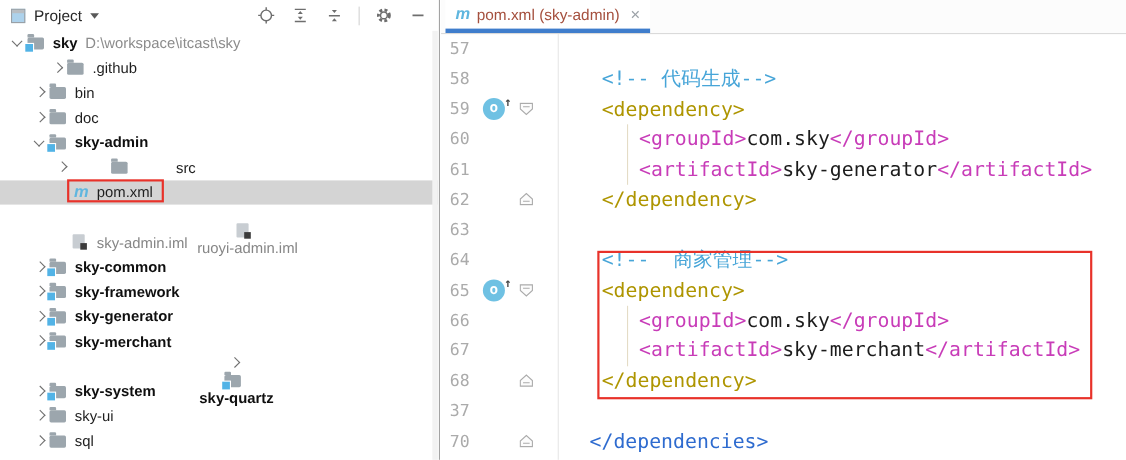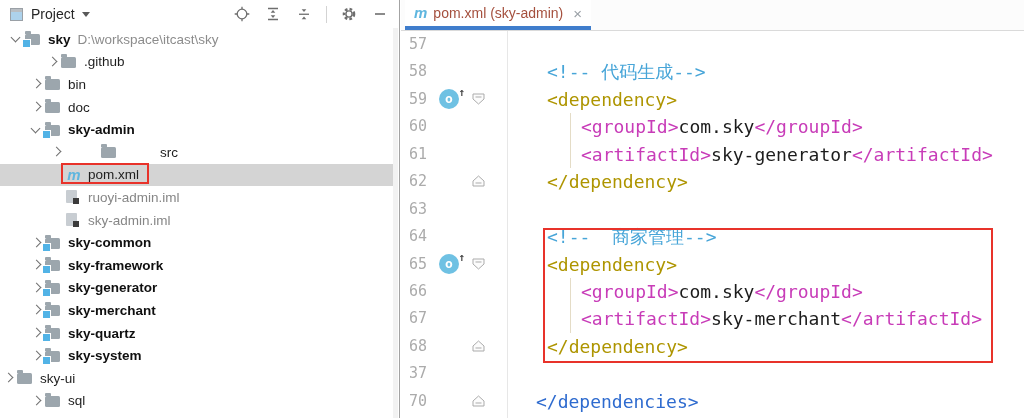--- a/index.html
+++ b/index.html
@@ -161,32 +161,32 @@
         <span class="icon-slot">
           <i class="f"></i>
         </span>
         <span class="label">src</span>
       </div>
       <div class="trow sel" style="padding-left: 48px;">
         <span class="chev none"></span>
         <span class="icon-slot"><span class="mvn">m</span></span>
         <span class="label">pom.xml</span>
       </div>
+      <div class="trow" style="padding-left: 48px; flex-direction: column;">
+        <span class="chev none"></span>
+        <span class="icon-slot">
+          <i class="iml"></i>
+        </span>
+        <span class="label dim">ruoyi-admin.iml</span>
+      </div>
       <div class="trow" style="padding-left: 48px;">
         <span class="chev none"></span>
         <span class="icon-slot">
           <i class="iml"></i>
         </span>
-        <span class="label dim">ruoyi-admin.iml</span>
-      </div>
-      <div class="trow" style="padding-left: 48px;">
-        <span class="chev none"></span>
-        <span class="icon-slot">
-          <i class="iml"></i>
-        </span>
         <span class="label dim">sky-admin.iml</span>
       </div>
       <div class="trow" style="padding-left: 28px;">
         <span class="chev collapsed"></span>
         <span class="icon-slot">
           <i class="f mod"></i>
         </span>
         <span class="label b">sky-common</span>
       </div>
       <div class="trow" style="padding-left: 28px;">
@@ -203,35 +203,35 @@
         </span>
         <span class="label b">sky-generator</span>
       </div>
       <div class="trow" style="padding-left: 28px;">
         <span class="chev collapsed"></span>
         <span class="icon-slot">
           <i class="f mod"></i>
         </span>
         <span class="label b">sky-merchant</span>
       </div>
-      <div class="trow" style="padding-left: 28px;">
+      <div class="trow" style="padding-left: 28px; flex-direction: column;">
         <span class="chev collapsed"></span>
         <span class="icon-slot">
           <i class="f mod"></i>
         </span>
         <span class="label b">sky-quartz</span>
       </div>
       <div class="trow" style="padding-left: 28px; text-align: right;">
         <span class="chev collapsed"></span>
         <span class="icon-slot">
           <i class="f mod"></i>
         </span>
         <span class="label b">sky-system</span>
       </div>
-      <div class="trow" style="">
+      <div class="trow" style="padding-left: 28px;">
         <span class="chev collapsed"></span>
         <span class="icon-slot">
           <i class="f"></i>
         </span>
         <span class="label">sky-ui</span>
       </div>
       <div class="trow" style="padding-left: 28px;">
         <span class="chev collapsed"></span>
         <span class="icon-slot">
           <i class="f"></i>

